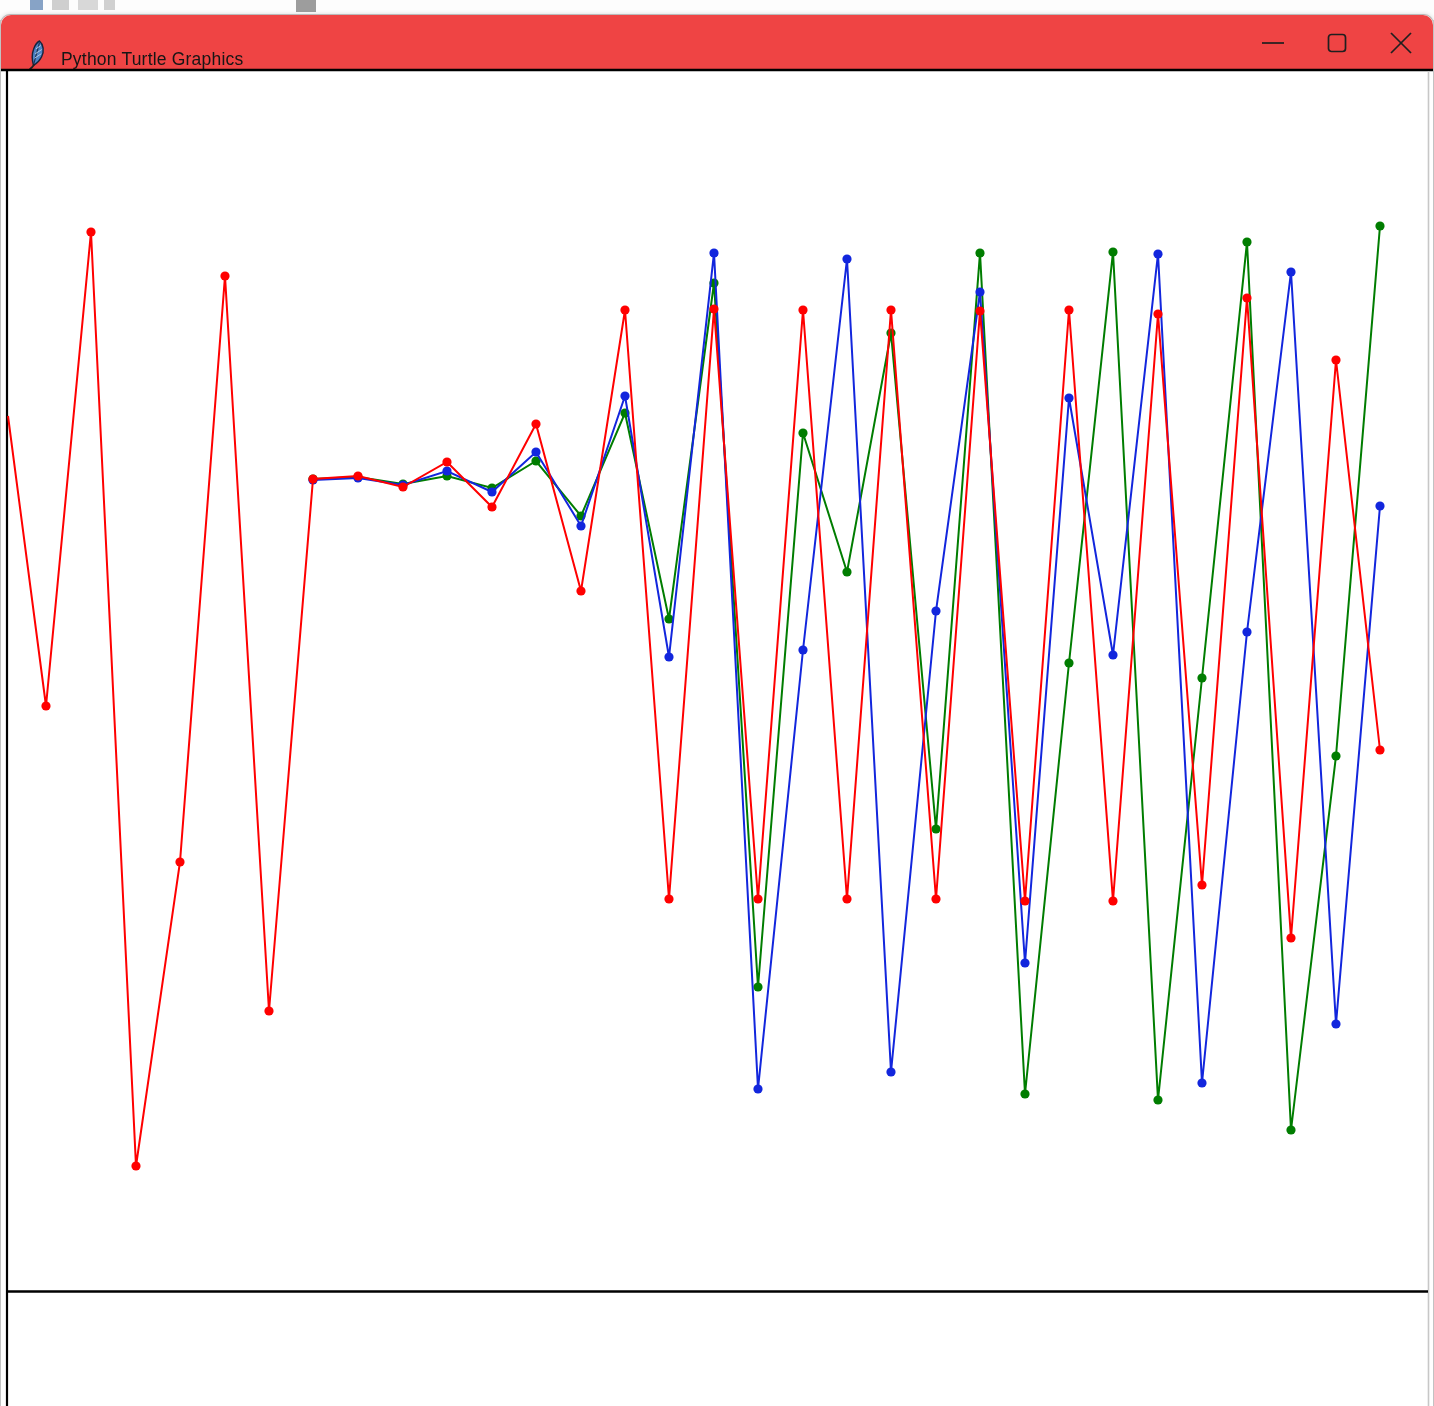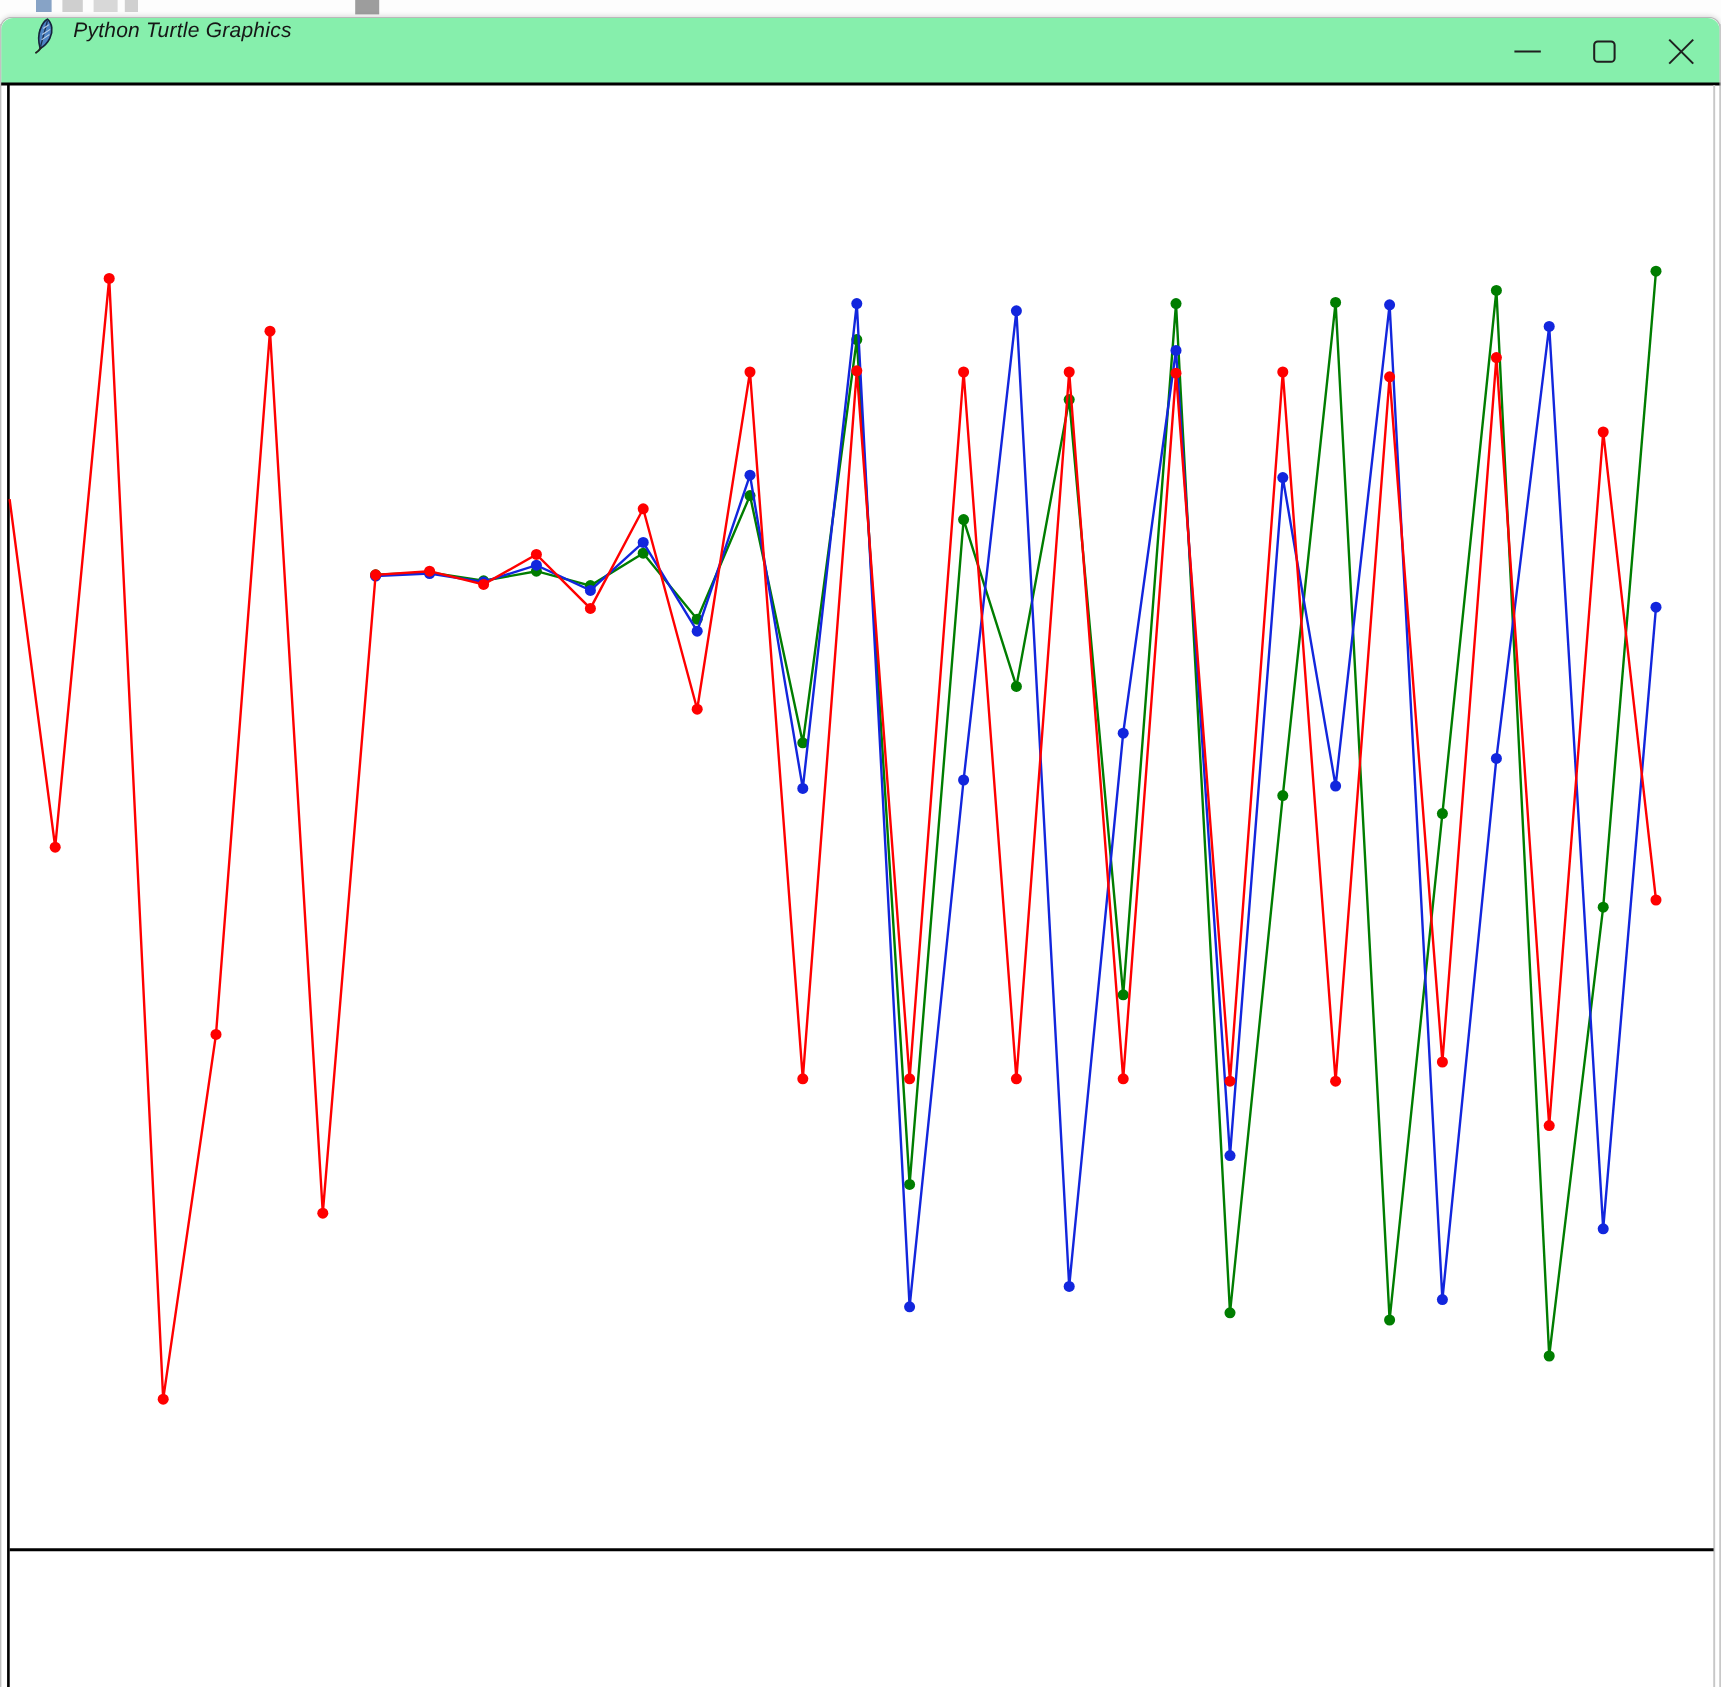--- a/index.html
+++ b/index.html
@@ -4,22 +4,22 @@
 <style>
   html,body{margin:0;padding:0;background:#ffffff;width:1434px;height:1406px;overflow:hidden;
             font-family:"Liberation Sans",sans-serif;}
   .desktop{position:absolute;inset:0;background:#fdfdfd;}
   
   .top-artifact{position:absolute;top:0;height:10px;background:#c9c9c9;}
   
   .tk-window{position:absolute;left:0;top:14px;width:1432px;height:1392px;background:#ffffff;
              border:1px solid #b9b9b9;border-bottom:none;border-radius:10px 10px 0 0;
              box-shadow:0 0 4px rgba(0,0,0,.15);}
-  .titlebar{position:absolute;left:0;top:0;width:100%;height:55px;background:#86efac;
-            border-radius:10px 10px 0 0;display:flex;align-items:flex-start;font-style:italic;}
+  .titlebar{position:absolute;left:0;top:0;width:100%;height:55px;background:#ef4444;
+            border-radius:10px 10px 0 0;display:flex;align-items:flex-end;}
   .titlebar-icon{width:22px;height:30px;margin-left:24px;margin-right:14px;flex:0 0 auto;}
   .title-text{font-size:17.5px;color:#161616;letter-spacing:.2px;white-space:nowrap;}
   .win-buttons{margin-left:auto;display:flex;height:100%;align-items:stretch;}
   .win-btn{width:64px;display:flex;align-items:center;justify-content:center;cursor:default;}
   .win-btn svg{display:block;}
   
   .canvas-bg{position:absolute;left:8px;top:57px;right:6px;bottom:0;background:#ffffff;}
   .chart-svg{position:absolute;left:0;top:0;width:1434px;height:1406px;pointer-events:none;}
 </style>
 </head>

